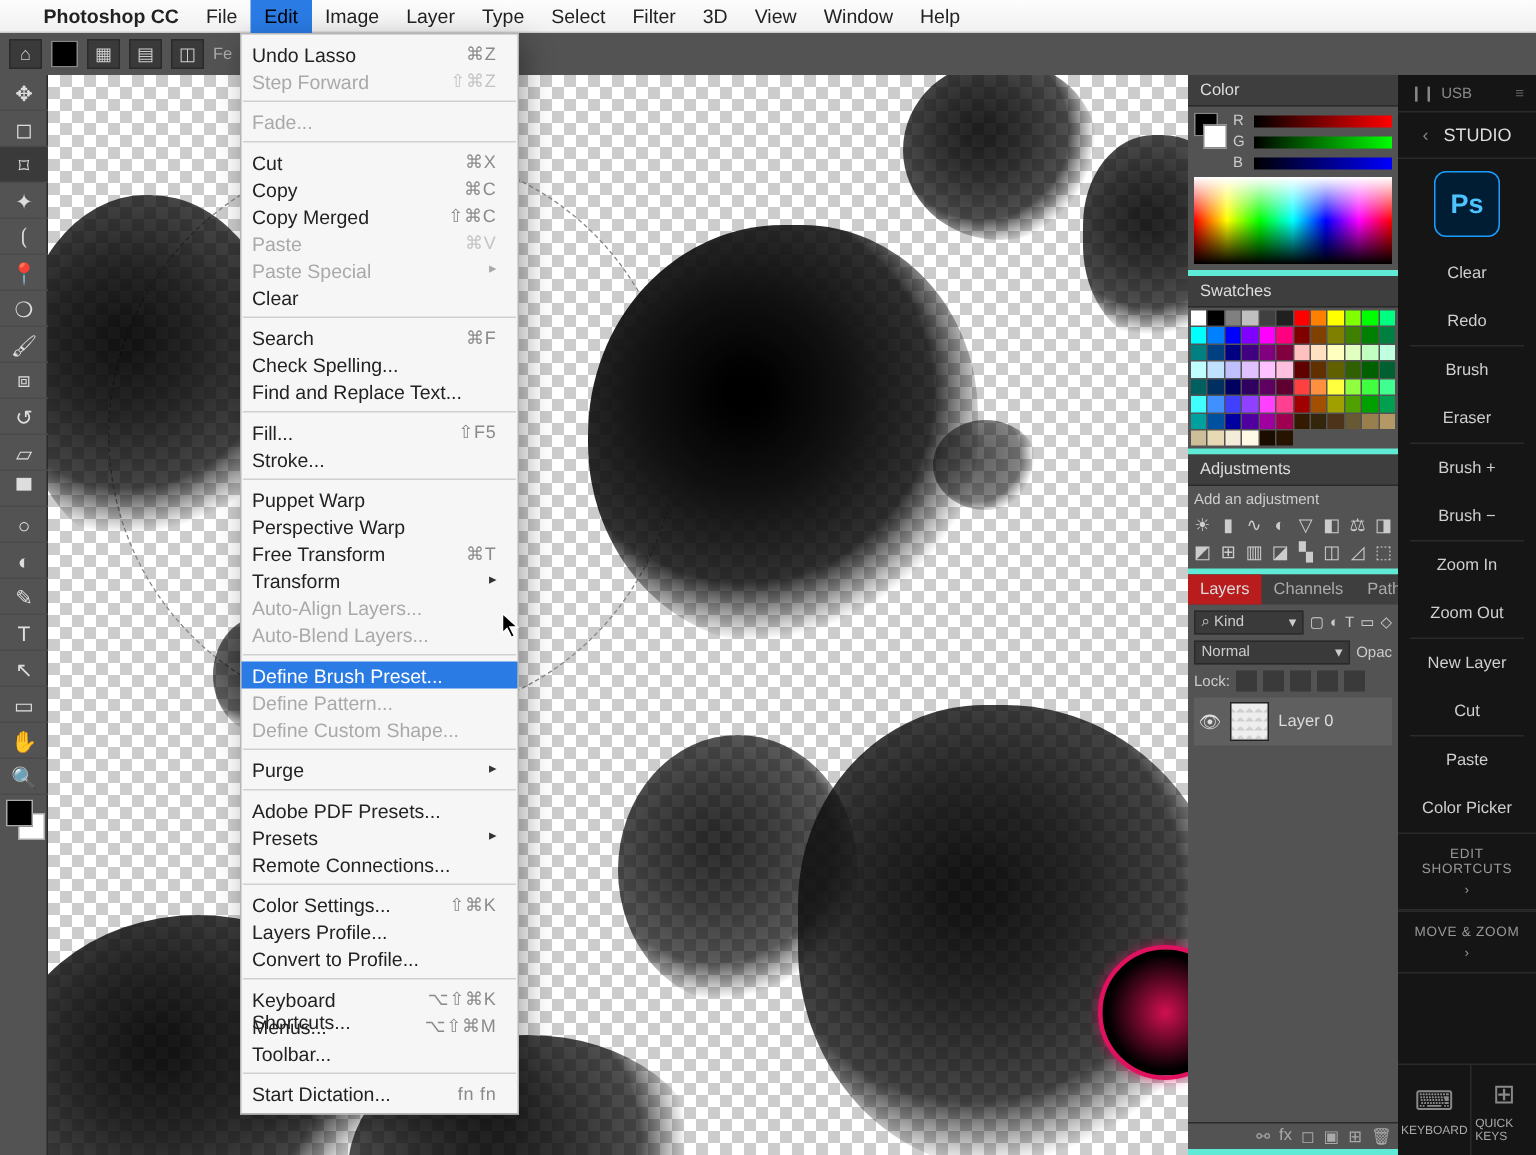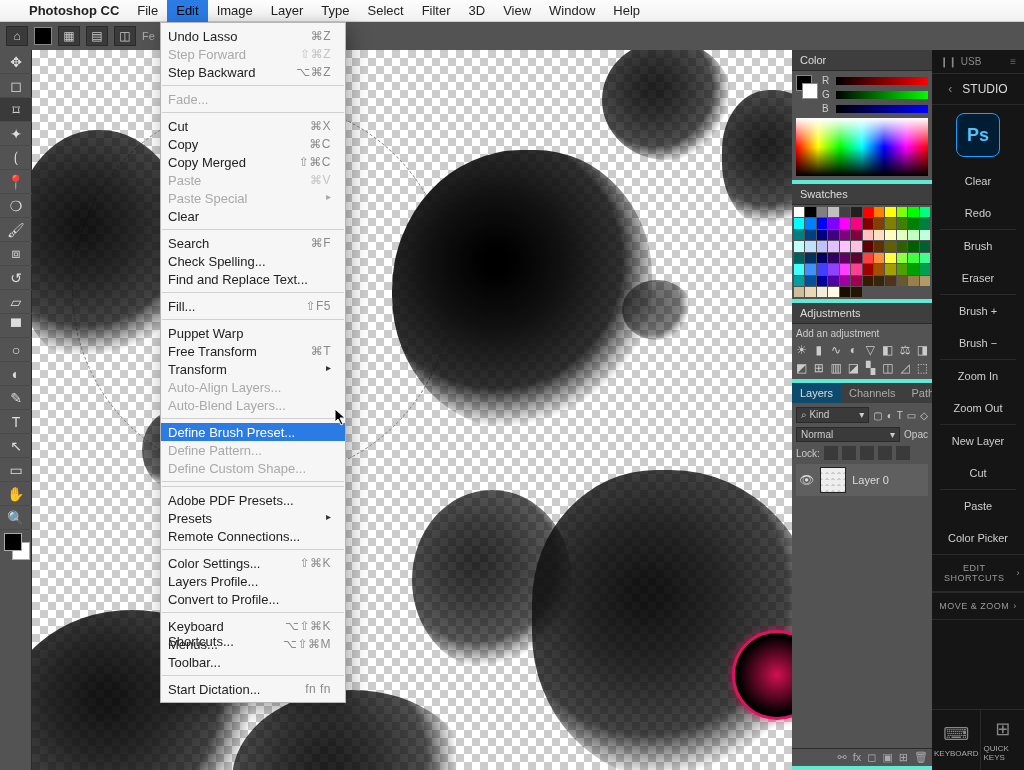--- a/index.html
+++ b/index.html
@@ -85,32 +85,32 @@
 .lay-select .ctl{flex:1;background:#3a3a3a;border:1px solid #2a2a2a;padding:1px 4px;display:flex;justify-content:space-between;}
 .lay-lock{display:flex;gap:4px;align-items:center;font-size:10px;color:#ccc;}
 .lay-lock .ic{width:14px;height:14px;background:#3a3a3a;display:inline-block;}
 .layer-row{display:flex;align-items:center;gap:6px;background:#5f5f5f;padding:3px;}
 .layer-row .eye{font-size:12px;}
 .layer-thumb{width:26px;height:26px;background:#eee;border:1px solid #222;background-image:linear-gradient(45deg,#ccc 25%,transparent 25%),linear-gradient(-45deg,#ccc 25%,transparent 25%);background-size:6px 6px;}
 .layer-footer{display:flex;justify-content:flex-end;gap:6px;color:#aaa;font-size:11px;padding:2px 4px;border-top:1px solid #2a2a2a;}
 .layer-footer span{cursor:default;}
 .tabs{display:flex;background:#3e3e3e;}
 .tabs .t{padding:4px 8px;font-size:11px;color:#aaa;cursor:default;}
-.tabs .t.active{background:#0c4a6e;color:#ddd;}
+.tabs .t.active{background:#b91c1c;color:#ddd;}
 
 
 .astropad { width:92px; background:#151515; color:#d5d5d5; display:flex; flex-direction:column; font-size:11px;}
 .ap-top{display:flex;align-items:center;justify-content:flex-start;gap:4px;padding:6px 8px;border-bottom:1px solid #2a2a2a;color:#888;font-size:10px;}
 .ap-studio{display:flex;align-items:center;justify-content:center;gap:6px;padding:8px 0;border-bottom:1px solid #2a2a2a;font-size:12px;color:#ddd;}
 .ap-studio::before{content:"‹";color:#888;margin-right:4px;}
 .ap-ps{display:flex;align-items:center;justify-content:center;padding:8px 0;}
 .ap-ps .badge{width:44px;height:44px;border-radius:8px;background:#001d34;border:1px solid #1a9fff;display:flex;align-items:center;justify-content:center;color:#4dc3ff;font-weight:700;font-size:18px;}
 .ap-item{padding:10px 4px;text-align:center;color:#cfcfcf;cursor:default;}
 .ap-divider{height:1px;background:#2a2a2a;margin:0 8px;}
-.ap-section{padding:8px 4px;text-align:center;color:#aaa;font-size:10px;letter-spacing:0.5px;display:flex;align-items:center;justify-content:center;gap:4px;}
+.ap-section{padding:8px 4px;text-align:center;color:#aaa;font-size:10px;letter-spacing:0.5px;display:flex;align-items:center;justify-content:center;gap:4px;flex-direction:column;}
 .ap-section.hdr{ border-top:1px solid #2a2a2a; border-bottom:1px solid #2a2a2a; font-size:9px; color:#999;}
 .ap-bottom{margin-top:auto;display:flex;border-top:1px solid #2a2a2a;}
 .ap-bottom .bt{flex:1;display:flex;flex-direction:column;align-items:center;justify-content:center;padding:8px 2px;gap:4px;color:#aaa;font-size:8px;}
 .ap-bottom .bt + .bt{border-left:1px solid #2a2a2a;}
 .ap-bottom .bic{font-size:18px;color:#888;}
 .spacer{flex:1;}
 </style>
 </head>
 <body>
 
@@ -146,24 +146,20 @@
 
 <div class="dropdown" id="edit-dropdown">
     <div class="dd-row">
       <span>Undo Lasso</span>
       <span class="dd-sc">⌘Z</span>
     </div>
     <div class="dd-row disabled">
       <span>Step Forward</span>
       <span class="dd-sc">⇧⌘Z</span>
     </div>
-    <div class="dd-row">
-      <span>Step Backward</span>
-      <span class="dd-sc">⌥⌘Z</span>
-    </div>
     <div class="dd-sep"></div>
     <div class="dd-row disabled">
       <span>Fade...</span>
       <span class="dd-sc"></span>
     </div>
     <div class="dd-sep"></div>
     <div class="dd-row">
       <span>Cut</span>
       <span class="dd-sc">⌘X</span>
     </div>
@@ -197,23 +193,31 @@
     </div>
     <div class="dd-row">
       <span>Find and Replace Text...</span>
       <span class="dd-sc"></span>
     </div>
     <div class="dd-sep"></div>
     <div class="dd-row">
       <span>Fill...</span>
       <span class="dd-sc">⇧F5</span>
     </div>
+    <div class="dd-row">
+      <span>Stroke...</span>
+      <span class="dd-sc"></span>
+    </div>
     <div class="dd-sep"></div>
     <div class="dd-row">
       <span>Puppet Warp</span>
+      <span class="dd-sc"></span>
+    </div>
+    <div class="dd-row">
+      <span>Perspective Warp</span>
       <span class="dd-sc"></span>
     </div>
     <div class="dd-row">
       <span>Free Transform</span>
       <span class="dd-sc">⌘T</span>
     </div>
     <div class="dd-row sub">
       <span>Transform</span>
     </div>
     <div class="dd-row disabled">
@@ -231,20 +235,23 @@
     </div>
     <div class="dd-row disabled">
       <span>Define Pattern...</span>
       <span class="dd-sc"></span>
     </div>
     <div class="dd-row disabled">
       <span>Define Custom Shape...</span>
       <span class="dd-sc"></span>
     </div>
     <div class="dd-sep"></div>
+    <div class="dd-row sub">
+      <span>Purge</span>
+    </div>
     <div class="dd-sep"></div>
     <div class="dd-row">
       <span>Adobe PDF Presets...</span>
       <span class="dd-sc"></span>
     </div>
     <div class="dd-row sub">
       <span>Presets</span>
     </div>
     <div class="dd-row">
       <span>Remote Connections...</span>

